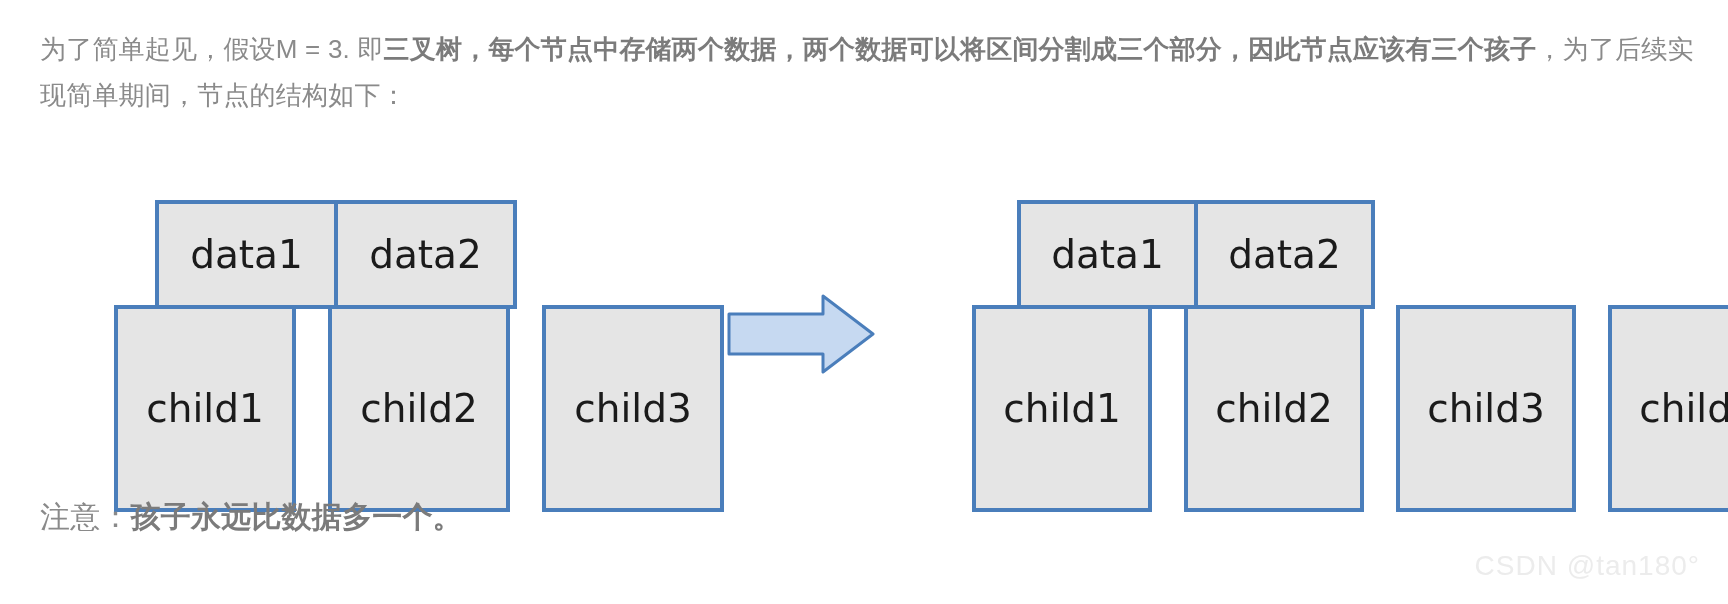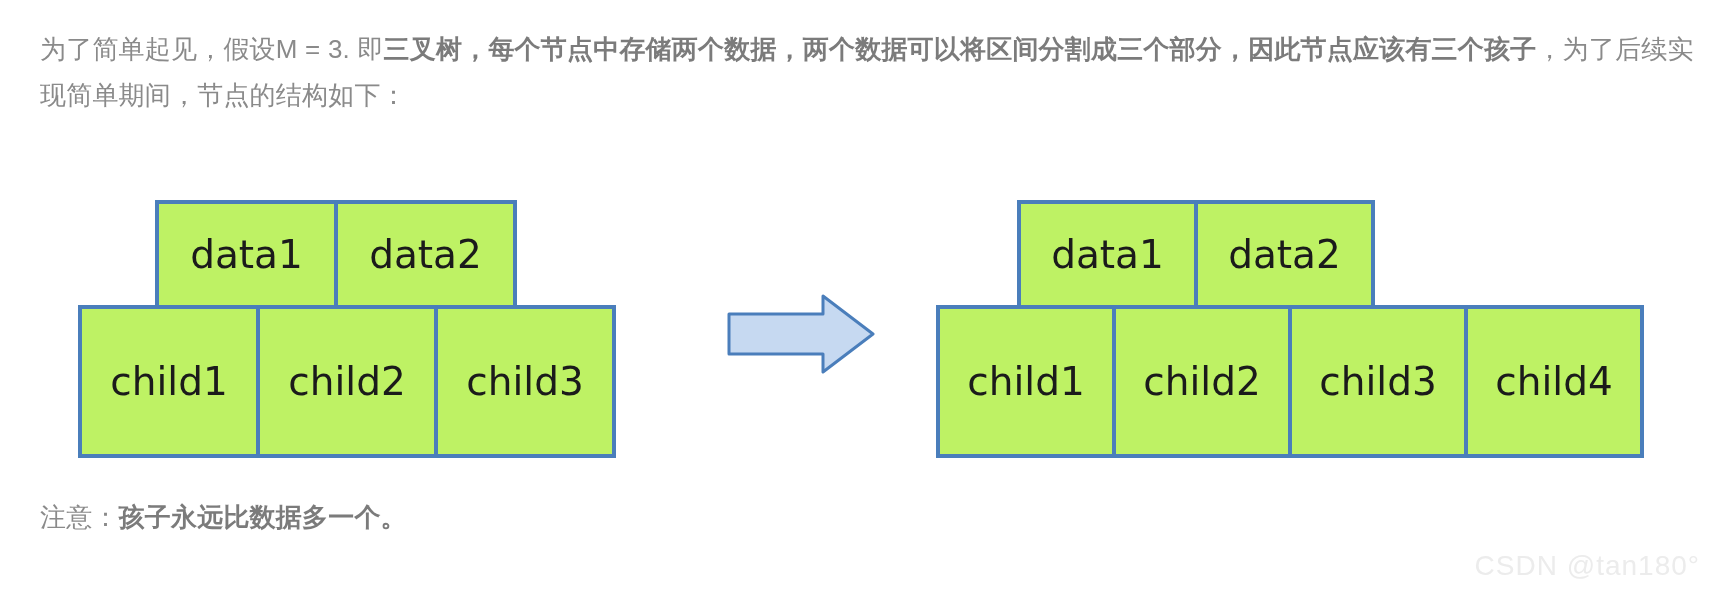--- a/index.html
+++ b/index.html
@@ -14,41 +14,41 @@
     left:40px;
     width:1660px;
     color:#8a8a8a;
     font-size:26px;
     line-height:46px;
     letter-spacing:0.2px;
     white-space:pre-wrap;
   }
   #intro-paragraph{top:26px;}
   .strong{font-weight:bold;color:#7b7b7b;}
-  #note-paragraph{top:494px;font-size:26px;}
+  #note-paragraph{top:494px;font-size:30px;}
 
   
   .diagram{position:absolute;}
   .row{position:absolute;display:flex;}
   .cell{
     box-sizing:border-box;
     border:4px solid #4a7ebb;
-    background:#bef264;
+    background:#e5e5e5;
     display:flex;
     align-items:center;
     justify-content:center;
     color:#1b1b1b;
     font-size:39px;
     font-family:"DejaVu Sans","Liberation Sans",sans-serif;
     letter-spacing:0px;
     margin-right:-4px;
   }
   .cell:last-child{margin-right:0;}
   .data-row .cell{height:109px;}
-  .child-row .cell{height:153px;}
+  .child-row .cell{height:207px;margin-left:36px;}
 
   
   #node-left{left:0;top:0;}
   #node-left .data-row{left:155px;top:200px;}
   #node-left .data-row .cell{width:183px;}
   #node-left .child-row{left:78px;top:305px;}
   #node-left .child-row .cell{width:182px;}
 
   
   #node-right{left:0;top:0;}

